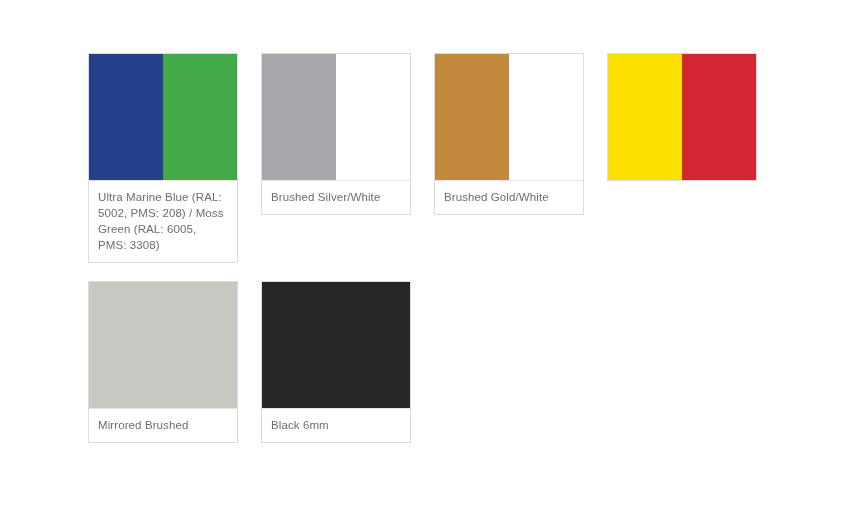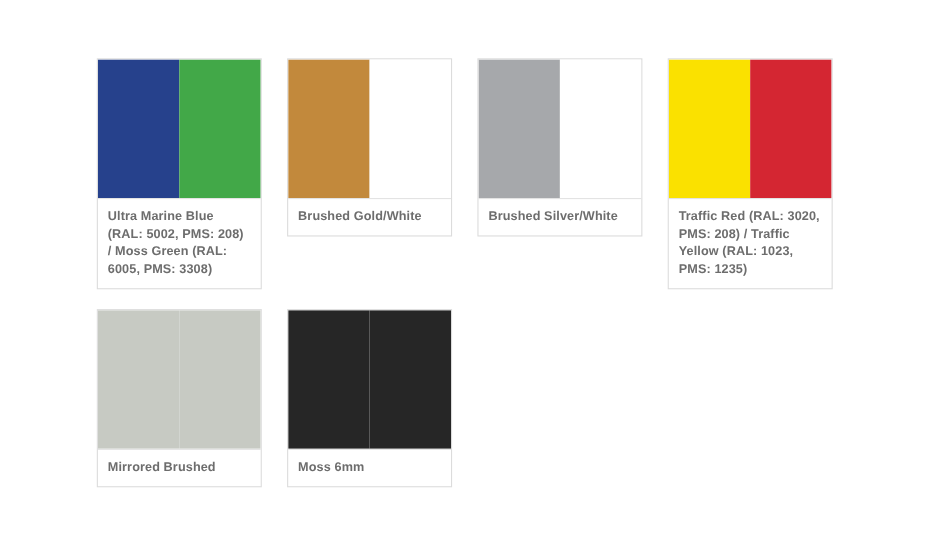--- a/index.html
+++ b/index.html
@@ -22,21 +22,20 @@
   .gallery-grid {
     position: absolute;
     left: 88px;
     top: 53px;
     width: 700px;
   }
   .gallery-row {
     display: flex;
     flex-direction: row;
     align-items: flex-end;
-    font-weight: bold;
   }
   .gallery-row.row-2 {
     margin-top: 18px;
   }
   .swatch-card {
     width: 150px;
     background: #ffffff;
     border: 1px solid #dcdcdc;
     box-sizing: border-box;
     margin-right: 23px;
@@ -81,60 +80,59 @@
       <div class="swatch-card">
         <div class="swatch-image">
           <div class="swatch-half" style="background:#26418c"></div>
           <div class="swatch-half" style="background:#42a848"></div>
         </div>
         <div class="swatch-caption">Ultra Marine Blue (RAL: 5002, PMS: 208) / Moss Green (RAL: 6005, PMS: 3308)</div>
       </div>
 
       <div class="swatch-card">
         <div class="swatch-image">
+          <div class="swatch-half" style="background:#a6a8ab"></div>
+          <div class="swatch-half" style="background:#ffffff"></div>
+        </div>
+        <div class="swatch-caption">Brushed Silver/White</div>
+      </div>
+
+      <div class="swatch-card">
+        <div class="swatch-image">
           <div class="swatch-half" style="background:#c2893c"></div>
           <div class="swatch-half" style="background:#ffffff"></div>
         </div>
         <div class="swatch-caption">Brushed Gold/White</div>
-      </div>
-
-      <div class="swatch-card">
-        <div class="swatch-image">
-          <div class="swatch-half" style="background:#a6a8ab"></div>
-          <div class="swatch-half" style="background:#ffffff"></div>
-        </div>
-        <div class="swatch-caption">Brushed Silver/White</div>
       </div>
 
       <div class="swatch-card" style="margin-right:0">
         <div class="swatch-image">
           <div class="swatch-half" style="background:#fae100"></div>
           <div class="swatch-half" style="background:#d42632"></div>
         </div>
-        <div class="swatch-caption">Traffic Red (RAL: 3020, PMS: 208) / Traffic Yellow (RAL: 1023, PMS: 1235)</div>
       </div>
 
     </div>
 
     <div class="gallery-row row-2">
 
       <div class="swatch-card">
         <div class="swatch-image">
           <div class="swatch-half" style="background:#c7cac3"></div>
           <div class="swatch-half" style="background:#c7cac3"></div>
         </div>
         <div class="swatch-caption">Mirrored Brushed</div>
       </div>
 
       <div class="swatch-card">
         <div class="swatch-image">
           <div class="swatch-half" style="background:#262626"></div>
           <div class="swatch-half" style="background:#262626"></div>
         </div>
-        <div class="swatch-caption">Moss 6mm</div>
+        <div class="swatch-caption">Black 6mm</div>
       </div>
 
       <div class="swatch-card is-empty"></div>
       <div class="swatch-card is-empty" style="margin-right:0"></div>
 
     </div>
 
   </div>
 </div>
 

